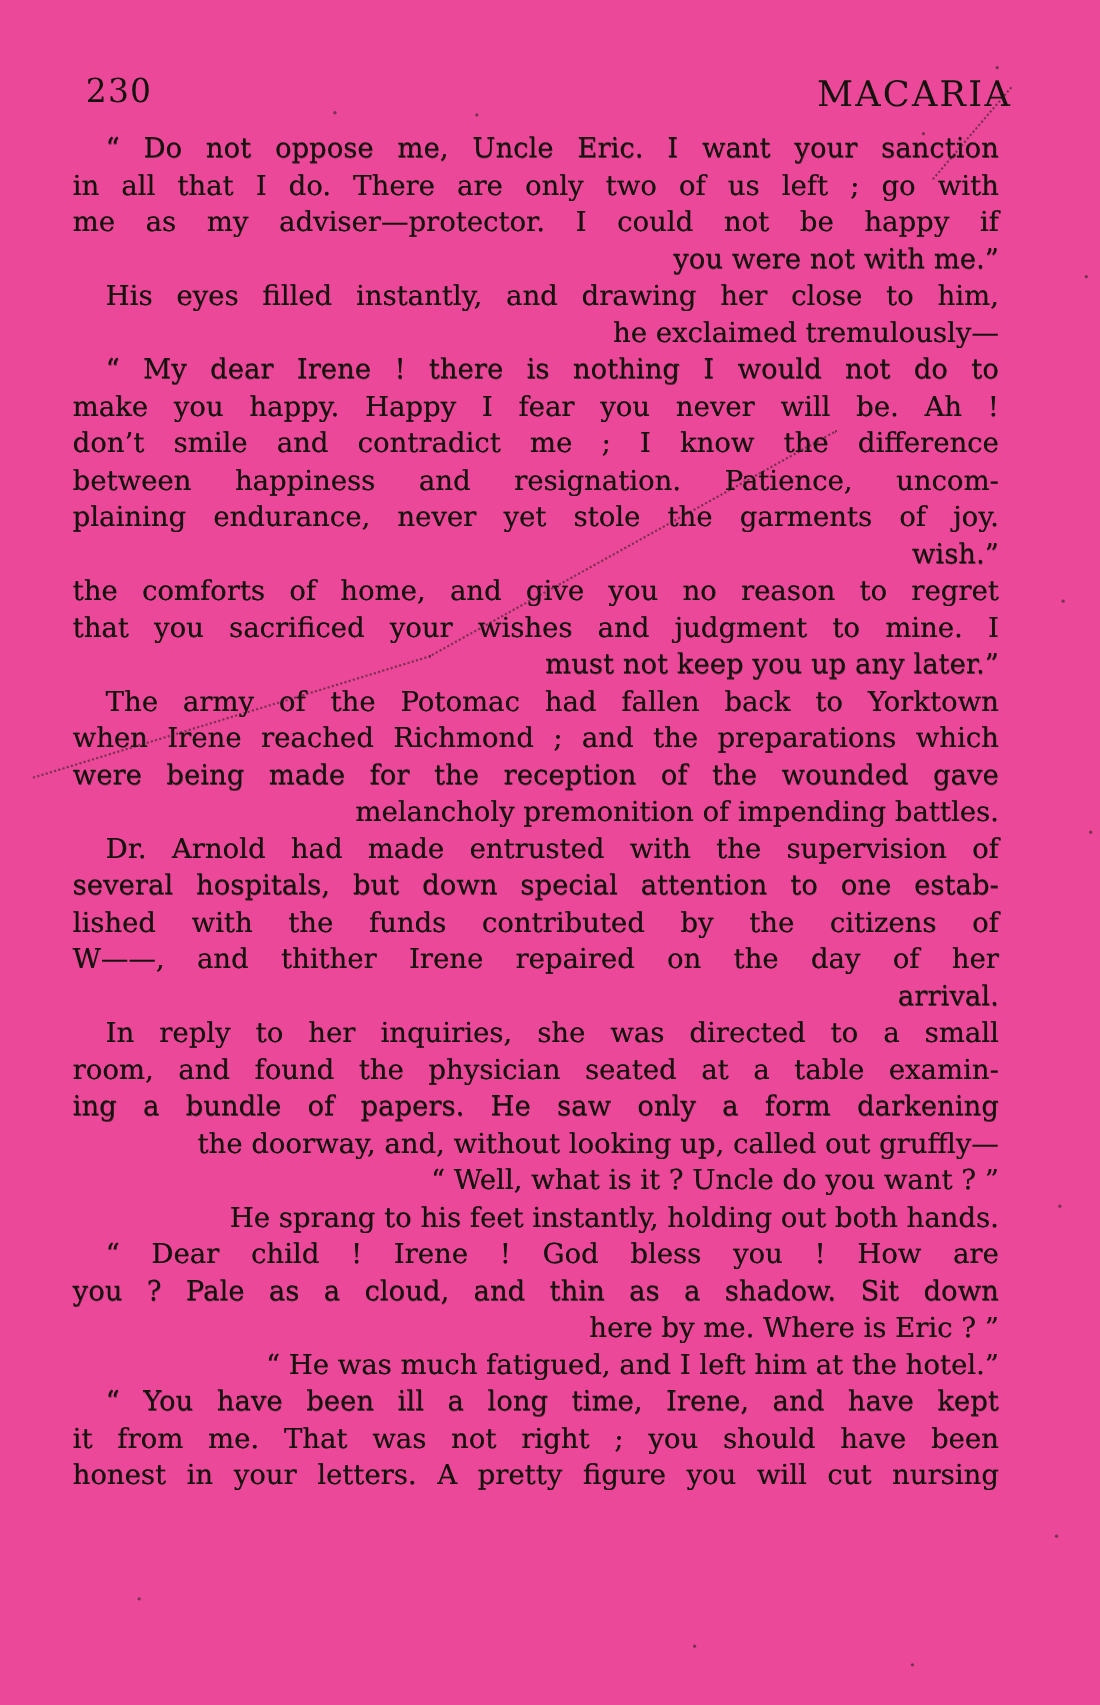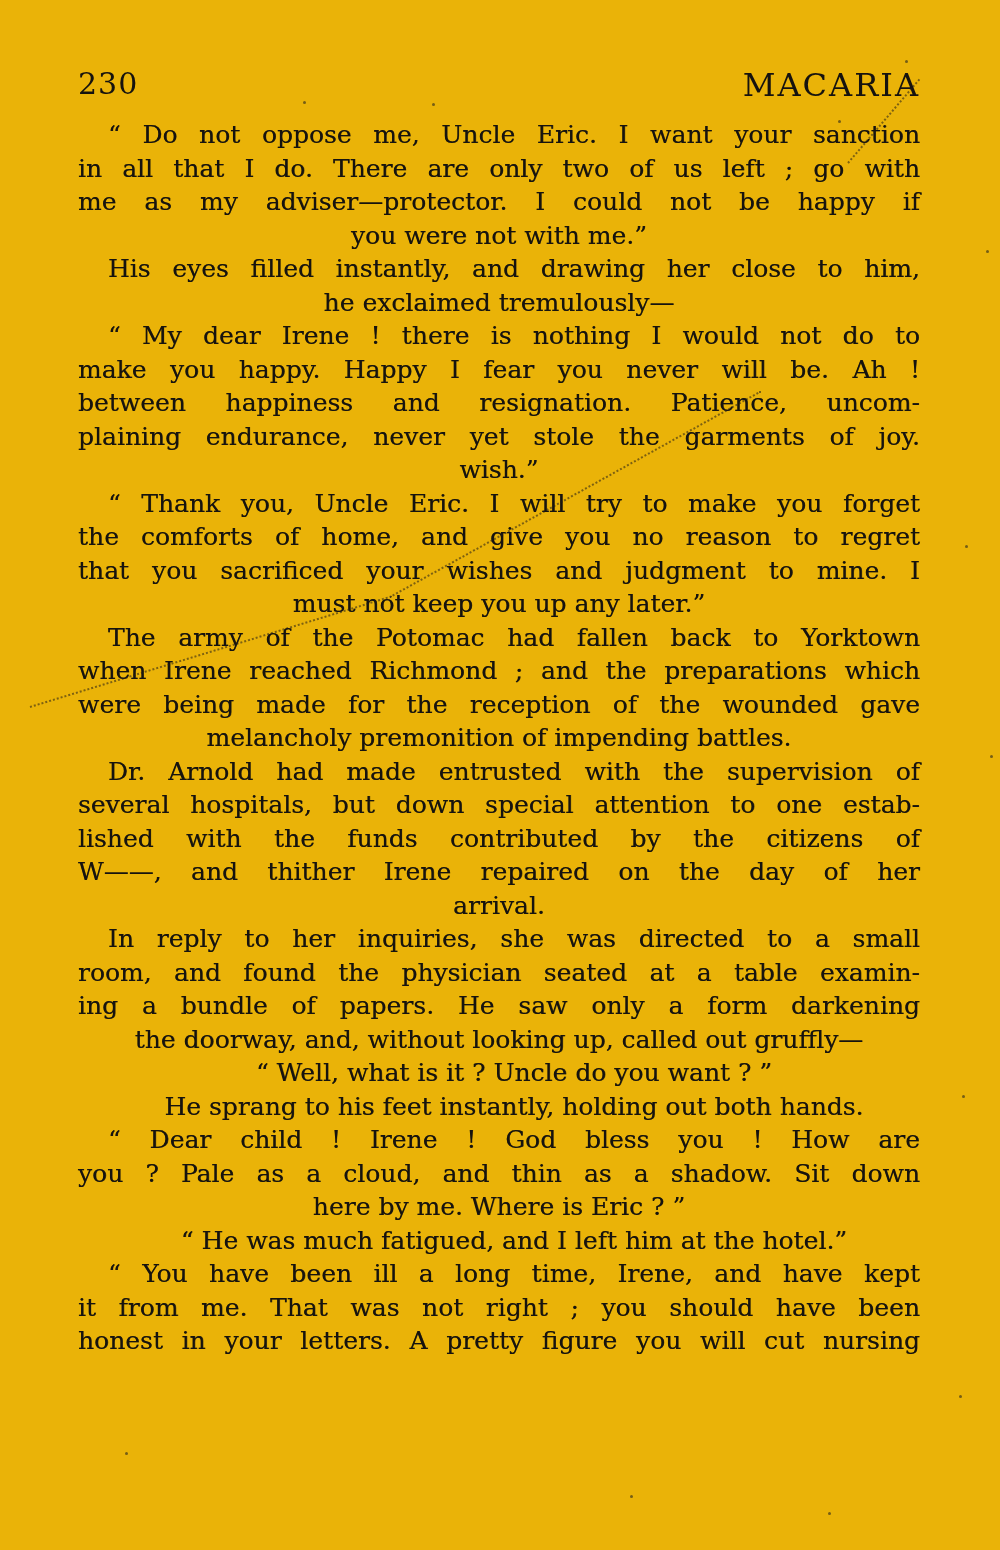--- a/index.html
+++ b/index.html
@@ -4,21 +4,21 @@
 <style>
   html, body {
     margin: 0;
     padding: 0;
     background: #ffffff;
   }
   .page {
     position: relative;
     width: 1000px;
     height: 1550px;
-    background: #eab308;
+    background: #ec4899;
     overflow: hidden;
     font-family: "DejaVu Serif", "Liberation Serif", serif;
     color: #16130f;
   }
   
   .header {
     position: absolute;
     top: 66px;
     left: 78px;
     width: 842px;
@@ -37,30 +37,30 @@
     right: 0;
     top: 0;
     text-align: right;
     font-size: 32px;
     letter-spacing: 2px;
   }
   
   .text-block {
     position: absolute;
     top: 118px;
-    left: 78px;
+    left: 66px;
     width: 842px;
     font-size: 25px;
     text-shadow: 0.3px 0.3px 0 rgba(22, 18, 14, 0.65);
   }
   .para { margin: 0; padding: 0; }
   .line {
     height: 33.5px;
     line-height: 33.5px;
-    text-align: center;
+    text-align: right;
     overflow: visible;
   }
   .line.jst {
     text-align: justify;
     text-align-last: justify;
   }
   .line.indent { padding-left: 30px; }
   
   .crease {
     position: absolute;
@@ -98,26 +98,26 @@
         <div class="line jst">me as my adviser—protector.  I could not be happy if</div>
         <div class="line">you were not with me.”</div>
       </div>
       <div class="para">
         <div class="line indent jst">His eyes filled instantly, and drawing her close to him,</div>
         <div class="line">he exclaimed tremulously—</div>
       </div>
       <div class="para">
         <div class="line indent jst">“ My dear Irene !  there is nothing I would not do to</div>
         <div class="line jst">make you happy.  Happy I fear you never will be.  Ah !</div>
+        <div class="line jst">don’t smile and contradict me ;  I know the difference</div>
         <div class="line jst">between happiness and resignation.  Patience, uncom-</div>
         <div class="line jst">plaining endurance, never yet stole the garments of joy.</div>
         <div class="line">wish.”</div>
       </div>
       <div class="para">
-        <div class="line indent jst">“ Thank you, Uncle Eric.  I will try to make you forget</div>
         <div class="line jst">the comforts of home, and give you no reason to regret</div>
         <div class="line jst">that you sacrificed your wishes and judgment to mine.  I</div>
         <div class="line">must not keep you up any later.”</div>
       </div>
       <div class="para">
         <div class="line indent jst">The army of the Potomac had fallen back to Yorktown</div>
         <div class="line jst">when Irene reached Richmond ;  and the preparations which</div>
         <div class="line jst">were being made for the reception of the wounded gave</div>
         <div class="line">melancholy premonition of impending battles.</div>
       </div>

